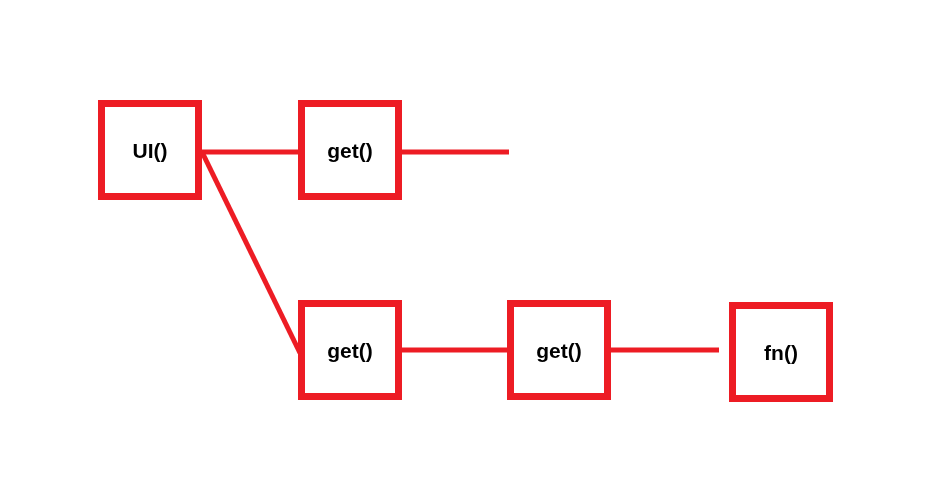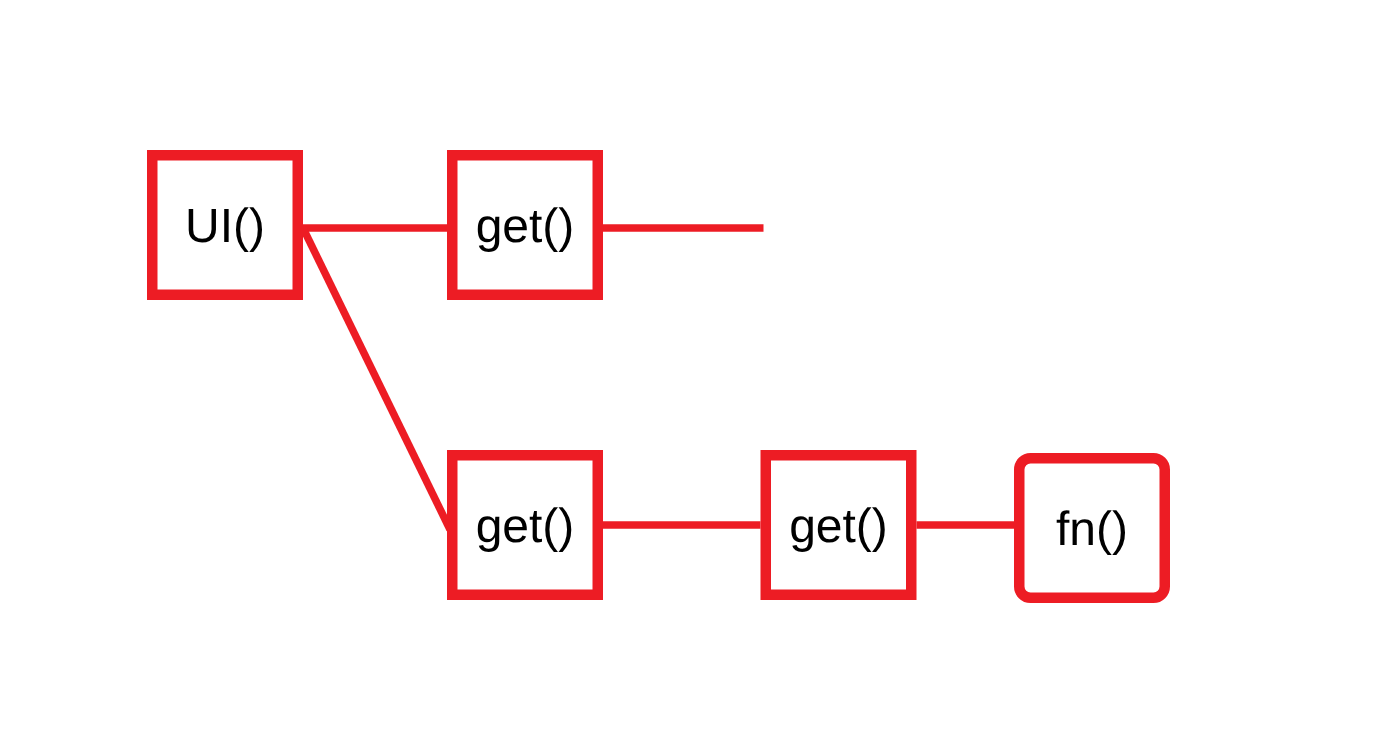--- a/index.html
+++ b/index.html
@@ -28,33 +28,33 @@
     height: 86px;
     border: 7px solid #ed1c24;
     background: #ffffff;
     display: flex;
     align-items: center;
     justify-content: center;
     box-sizing: content-box;
   }
   .node .label {
     color: #000000;
-    font-weight: normal;
-    font-size: 32px;
+    font-weight: bold;
+    font-size: 21px;
     line-height: 1;
     letter-spacing: 0px;
     user-select: none;
   }
   
   #node-ui          { left: 98px;  top: 100px; }
   #node-get-top     { left: 298px; top: 100px; }
   #node-run         { left: 507px; top: 101px; }
   #node-get-bottom1 { left: 298px; top: 300px; }
   #node-get-bottom2 { left: 507px; top: 300px; }
-  #node-fn          { left: 676px; top: 302px; border-radius: 11px; }
+  #node-fn          { left: 729px; top: 302px; }
 </style>
 </head>
 <body>
 
 <div id="canvas">
 
   <svg class="edges" width="930" height="500" viewBox="0 0 930 500" xmlns="http://www.w3.org/2000/svg">
     <line x1="200" y1="152" x2="300" y2="152" stroke="#ed1c24" stroke-width="5"></line>
     <line x1="401" y1="152" x2="509" y2="152" stroke="#ed1c24" stroke-width="5"></line>
     <line x1="202" y1="152" x2="300" y2="353" stroke="#ed1c24" stroke-width="5"></line>

